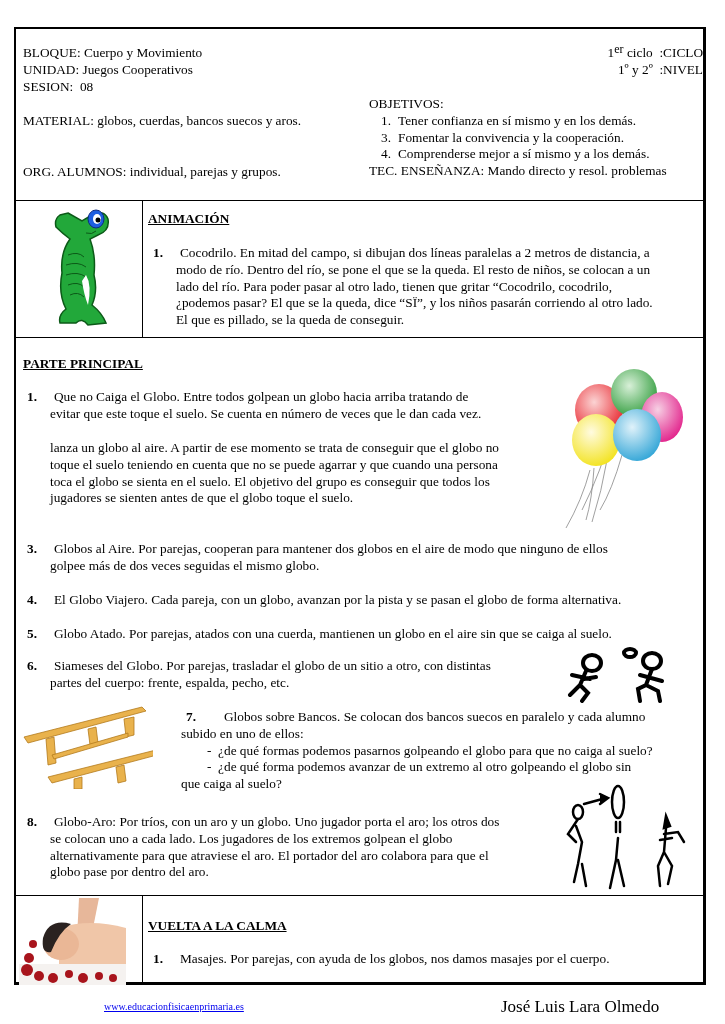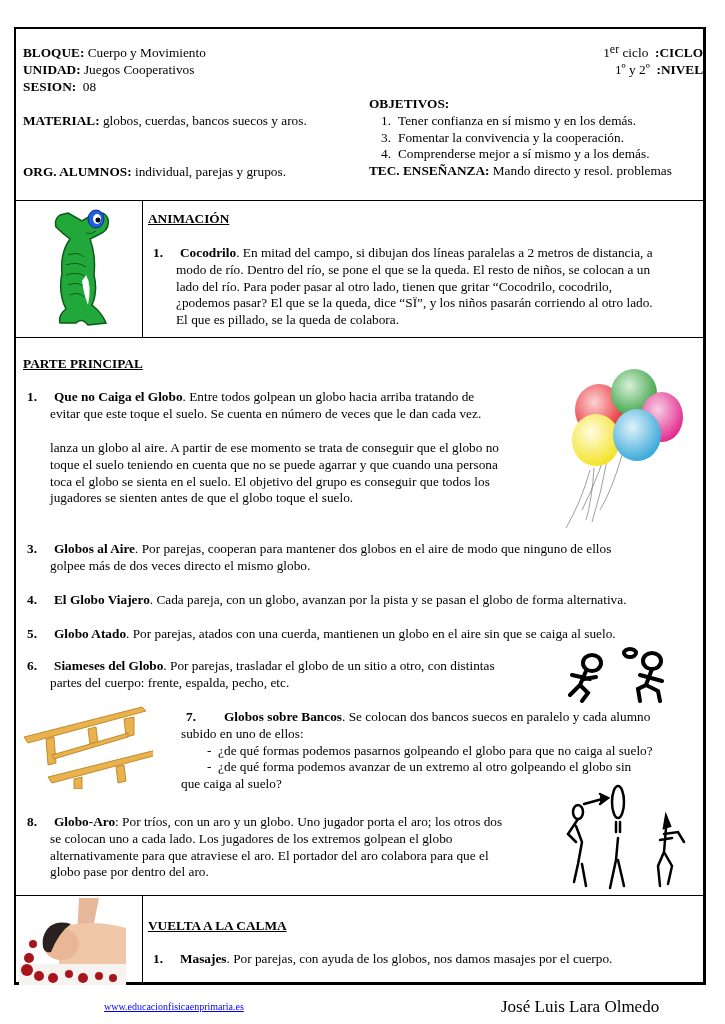--- a/index.html
+++ b/index.html
@@ -3,21 +3,21 @@
 <meta charset="utf-8">
 <style>
   html, body { margin:0; padding:0; background:#ffffff; }
   body { width:725px; height:1024px; position:relative; overflow:hidden;
          font-family:"Liberation Serif", serif; color:#000; font-size:13.3px; line-height:16.8px; }
   .frame { position:absolute; left:14px; top:27px; width:692px; height:958px;
            border:2px solid #000; border-right-width:3px; border-bottom-width:3px; box-sizing:border-box; }
   .hline { position:absolute; left:0; right:0; height:1px; background:#000; }
   .vline { position:absolute; width:1px; background:#000; }
   .abs { position:absolute; }
-  b, .b { font-weight:bold; }
+  b, .b { font-weight:normal; }
   .u { text-decoration:underline; font-weight:bold; }
   .right { text-align:right; }
   .num { display:inline-block; width:27px; font-weight:bold; }
   sup { font-size:12px; vertical-align:top; line-height:8px; }
   .obj li { margin:0; }
   .obj { margin:0; padding:0; list-style:none; }
   .obj .n { display:inline-block; width:22px; text-align:right; margin-right:7px; }
   .footer-link { color:#0000ee; text-decoration:underline; }
   
   .img { position:absolute; }
@@ -63,21 +63,21 @@
   <circle cx="50" cy="15" r="2.5" fill="#000"></circle>
   <path d="M38 28 Q44 30 48 26" stroke="#0c5a18" fill="none"></path>
 </svg>
 
 <div class="abs" style="left:148px; top:211px;"><span class="u">ANIMACIÓN</span></div>
 <div class="abs" style="left:153px; top:245px; width:550px;">
   <div><span class="num">1.</span><b>Cocodrilo</b><span>. En mitad del campo, si dibujan dos líneas paralelas a 2 metros de distancia, a</span></div>
   <div style="padding-left:23px;">modo de río. Dentro del río, se pone el que se la queda. El resto de niños, se colocan a un</div>
   <div style="padding-left:23px;">lado del río. Para poder pasar al otro lado, tienen que gritar “Cocodrilo, cocodrilo,</div>
   <div style="padding-left:23px;">¿podemos pasar? El que se la queda, dice “SÏ”, y los niños pasarán corriendo al otro lado.</div>
-  <div style="padding-left:23px;">El que es pillado, se la queda de colabora.</div>
+  <div style="padding-left:23px;">El que es pillado, se la queda de conseguir.</div>
 </div>
 
 <div class="abs" style="left:23px; top:356px;"><span class="u">PARTE PRINCIPAL</span></div>
 
 <div class="abs" style="left:27px; top:389px;">
   <div><span class="num">1.</span><b>Que no Caiga el Globo</b><span>. Entre todos golpean un globo hacia arriba tratando de</span></div>
   <div style="padding-left:23px;">evitar que este toque el suelo. Se cuenta en número de veces que le dan cada vez.</div>
 </div>
 
 <div class="abs" style="left:27px; top:440px;">
@@ -113,21 +113,21 @@
   <path d="M38 110 Q30 140 14 168 M42 108 Q40 140 34 160 M55 100 Q50 130 40 162 M70 95 Q60 130 48 150 M60 70 Q50 110 30 150" stroke="#888" stroke-width="0.8" fill="none"></path>
   <ellipse cx="47" cy="50" rx="24" ry="26" fill="url(#gr)"></ellipse>
   <ellipse cx="82" cy="33" rx="23" ry="24" fill="url(#gg)"></ellipse>
   <ellipse cx="110" cy="57" rx="21" ry="25" fill="url(#gp)"></ellipse>
   <ellipse cx="44" cy="80" rx="24" ry="26" fill="url(#gy)"></ellipse>
   <ellipse cx="85" cy="75" rx="24" ry="26" fill="url(#gb)"></ellipse>
 </svg>
 
 <div class="abs" style="left:27px; top:541px;">
   <div><span class="num">3.</span><b>Globos al Aire</b><span>. Por parejas, cooperan para mantener dos globos en el aire de modo que ninguno de ellos</span></div>
-  <div style="padding-left:23px;">golpee más de dos veces directo el mismo globo.</div>
+  <div style="padding-left:23px;">golpee más de dos veces seguidas el mismo globo.</div>
 </div>
 
 <div class="abs" style="left:27px; top:592px;">
   <div><span class="num">4.</span><b>El Globo Viajero</b><span>. Cada pareja, con un globo, avanzan por la pista y se pasan el globo de forma alternativa.</span></div>
 </div>
 
 <div class="abs" style="left:27px; top:626px;">
   <div><span class="num">5.</span><b>Globo Atado</b><span>. Por parejas, atados con una cuerda, mantienen un globo en el aire sin que se caiga al suelo.</span></div>
 </div>
 

